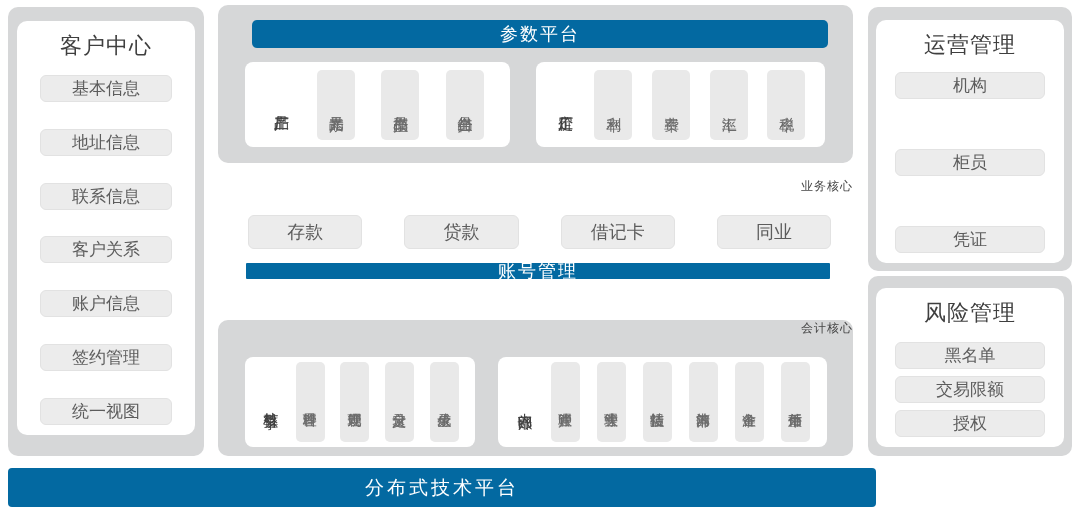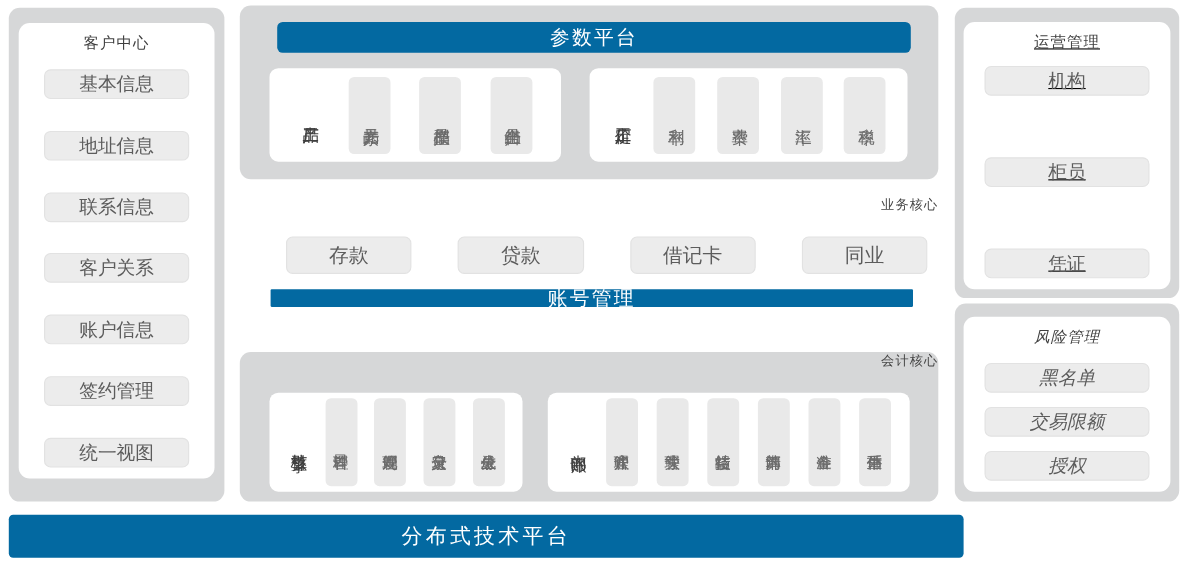--- a/index.html
+++ b/index.html
@@ -5,21 +5,21 @@
   * { margin:0; padding:0; box-sizing:border-box; }
   html,body { width:1080px; height:514px; background:#ffffff; }
   body { font-family:"Liberation Sans","DejaVu Sans",sans-serif; position:relative; overflow:hidden; }
 
   .canvas { position:absolute; inset:0; }
 
   
   .gray-panel { position:absolute; background:#d6d7d8; border-radius:10px; }
   .white-inner { position:absolute; background:#ffffff; border-radius:10px;
                  display:flex; flex-direction:column; align-items:center; }
-  .panel-title { font-size:14px; color:#3f3f3f; letter-spacing:1px; }
+  .panel-title { font-size:22px; color:#3f3f3f; letter-spacing:1px; }
   .btn-col { flex:1; width:100%; display:flex; flex-direction:column;
              justify-content:space-between; align-items:center; }
   .pill { background:#ececec; border:1px solid #e2e2e2; border-radius:6px;
           color:#5c5c5c; display:flex; align-items:center; justify-content:center;
           font-size:17px; }
   .blue-bar { position:absolute; background:#0369a1; color:#ffffff;
               display:flex; align-items:center; justify-content:center;
               font-size:18px; letter-spacing:2px; }
   .white-group { background:#ffffff; border-radius:8px; display:flex;
                  align-items:center; justify-content:space-evenly; }
@@ -40,42 +40,42 @@
   .param-section { left:218px; top:5px; width:635px; height:158px; }
   .param-bar { left:34px; right:25px; top:15px; height:28px; border-radius:5px; }
   .param-groups { position:absolute; left:27px; right:28px; top:57px; height:85px;
                   display:flex; gap:26px; }
   .param-groups .white-group.g1 { width:265px; }
   .param-groups .white-group.g2 { flex:1; }
   .param-groups .vchip { width:38px; height:70px; font-size:15px; }
 
   
   .biz-title { position:absolute; left:218px; width:635px; top:178px; }
-  .biz-row { position:absolute; left:260px; width:583px; top:215px; height:34px;
+  .biz-row { position:absolute; left:248px; width:583px; top:215px; height:34px;
              display:flex; gap:42px; }
   .biz-row .pill { flex:1; height:34px; font-size:18px; }
   .account-bar { left:246px; width:584px; top:263px; height:16px; border-radius:1px; }
 
   
   .acct-section { left:218px; top:320px; width:635px; height:136px; }
   .acct-title { margin-top:0; }
   .acct-groups { position:absolute; left:27px; right:26px; top:37px; height:90px;
                  display:flex; gap:23px; }
   .acct-groups .white-group.g1 { width:230px; }
   .acct-groups .white-group.g2 { flex:1; }
   .acct-groups .vchip { width:29px; height:80px; font-size:14px; }
 
   
   .ops-panel { left:868px; top:7px; width:204px; height:264px; }
-  .ops-panel .white-inner { left:8px; right:8px; top:13px; bottom:8px; padding:10px 16px 10px;text-decoration:underline; }
+  .ops-panel .white-inner { left:8px; right:8px; top:13px; bottom:8px; padding:10px 16px 10px; }
   .ops-panel .pill, .risk-panel .pill { width:150px; height:27px; }
   .ops-panel .btn-col { padding-top:12px; }
 
   .risk-panel { left:868px; top:276px; width:204px; height:180px; }
-  .risk-panel .white-inner { left:8px; right:8px; top:12px; bottom:9px; padding:10px 0 10px;font-style:italic; }
+  .risk-panel .white-inner { left:8px; right:8px; top:12px; bottom:9px; padding:10px 0 10px; }
   .risk-panel .btn-col { padding-top:14px; }
 
   
   .bottom-bar { left:8px; top:468px; width:868px; height:39px; border-radius:4px;
                 font-size:19px; letter-spacing:3px; }
 </style>
 </head>
 <body>
 
 <div class="canvas">

